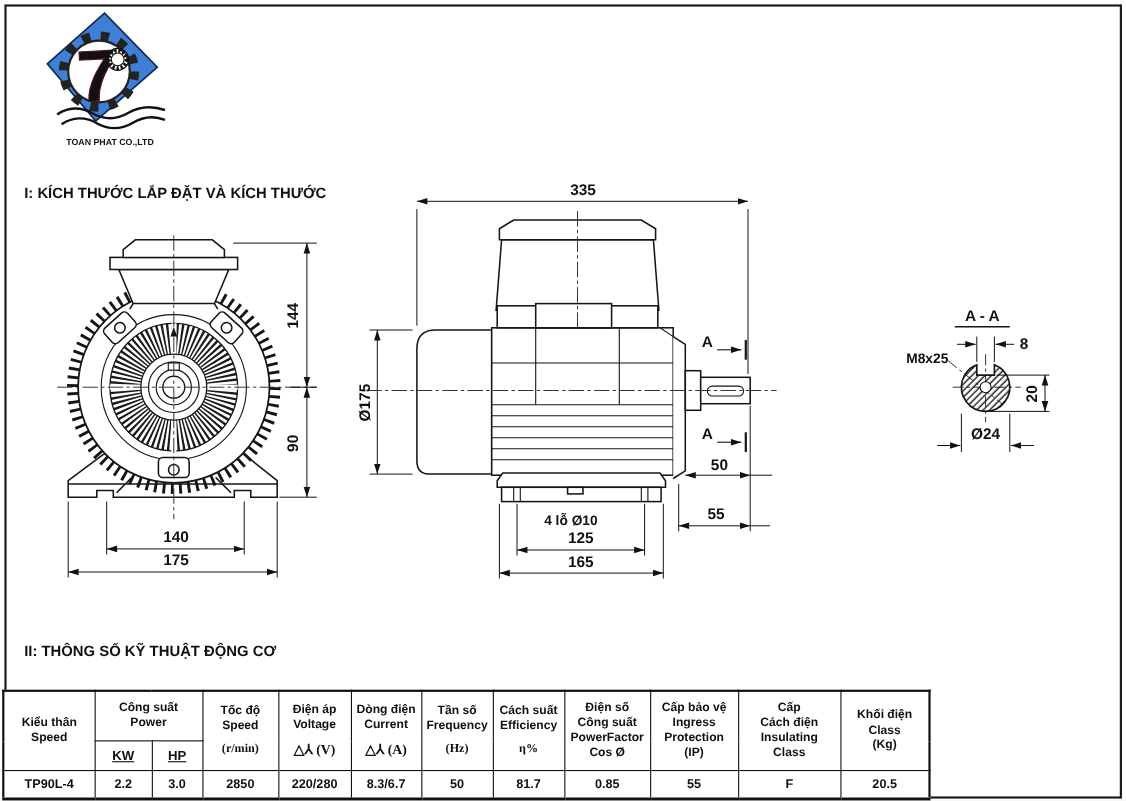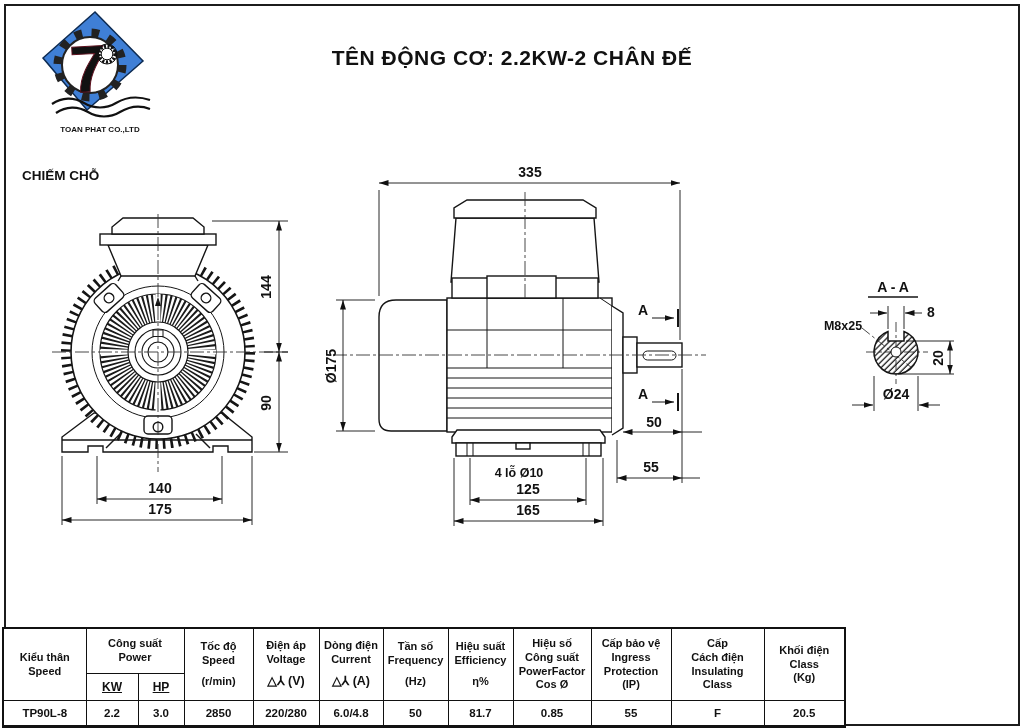--- a/index.html
+++ b/index.html
@@ -23,21 +23,21 @@
   .spec,
   .spec th,.spec td{border:1.6px solid #111;}
   .spec{border-width:2.5px;}
   .spec tr.data td{border-bottom:3px solid #111;}
   .spec th,.spec td{padding:0 1px;text-align:center;vertical-align:middle;
         font-size:11px;font-weight:bold;line-height:1.25;}
   .spec tr.h1 th{height:44px;}
   .spec tr.h2 th{height:26px;font-size:12px;text-decoration:underline;}
   .spec tr.data td{height:24px;font-size:11.5px;}
   .hl{white-space:nowrap;}
-  .hl.gap{margin-top:8px;}
+  .hl.gap{margin-top:8px;font-family:Liberation Serif, serif;}
   .hl.sym{font-size:12.5px;}
 </style>
 </head>
 <body>
 
 <div class="stage">
   <div class="frame"></div>
 
   <svg class="logo" width="140" height="138" viewBox="0 0 140 138">
     <polygon points="65,4 113,53 57,102 13,50" fill="#3f7fd6" stroke="#0d2b52" stroke-width="1.5"></polygon>
@@ -45,24 +45,24 @@
     <circle cx="60" cy="57" r="28" fill="#fff" stroke="#222" stroke-width="2"></circle>
     <text x="40" y="84" font-size="66" transform="rotate(-3 55 60)" fill="#a32638" stroke="#5d0f1d" stroke-width="1">7</text>
     <circle cx="77" cy="46" r="8" fill="#fff" stroke="#111" stroke-width="3.4" stroke-dasharray="2.2 1.6"></circle>
     <circle cx="77" cy="46" r="10" fill="none" stroke="#111" stroke-width="1"></circle>
     <circle cx="77" cy="46" r="5.8" fill="none" stroke="#111" stroke-width="1"></circle>
     <path d="M22,96 C32,89 44,89 54,95 S76,101 86,95 S108,88 120,92" fill="none" stroke="#111" stroke-width="2.2"></path>
     <path d="M26,105 C36,98 48,98 58,104 S80,110 90,104 S110,97 120,101" fill="none" stroke="#111" stroke-width="2.2"></path>
     <text x="70" y="124" font-size="8" text-anchor="middle" fill="#15205e">TOAN PHAT CO.,LTD</text>
   </svg>
 
-  <div class="title">TÊN ĐỘNG CƠ: 2.2KW-2  CHÂN ĐẾ</div>
   <div class="sec-label" id="sec1">
-    <div>CHIẾM CHỖ</div>
+    <div>I: KÍCH THƯỚC LẮP ĐẶT VÀ KÍCH THƯỚC</div>
   </div>
+  <div class="sec-label" id="sec2">II: THÔNG SỐ KỸ THUẬT ĐỘNG CƠ</div>
 
   <svg class="drawing" width="1024" height="620" viewBox="0 0 1024 620">
     <defs>
       <marker id="aE" markerWidth="11" markerHeight="8" refX="9.5" refY="4" orient="auto" markerUnits="userSpaceOnUse">
         <path d="M0,1 L9.5,4 L0,7 Z" fill="#111"></path>
         </marker>
       <marker id="aS" markerWidth="11" markerHeight="8" refX="1" refY="4" orient="auto" markerUnits="userSpaceOnUse">
         <path d="M10.5,1 L1,4 L10.5,7 Z" fill="#111"></path>
         </marker>
       <pattern id="hatchD" width="4.2" height="4.2" patternUnits="userSpaceOnUse" patternTransform="rotate(45)">
@@ -296,26 +296,26 @@
         <div class="hl">Dòng điện</div>
         <div class="hl">Current</div>
         <div class="hl gap sym">△⅄ (A)</div>
           </th>
       <th rowspan="2">
         <div class="hl">Tần số</div>
         <div class="hl">Frequency</div>
         <div class="hl gap">(Hz)</div>
           </th>
       <th rowspan="2">
-        <div class="hl">Hiệu suất</div>
+        <div class="hl">Cách suất</div>
         <div class="hl">Efficiency</div>
         <div class="hl gap">η%</div>
           </th>
       <th rowspan="2">
-        <div class="hl">Hiệu số</div>
+        <div class="hl">Điện số</div>
         <div class="hl">Công suất</div>
         <div class="hl">PowerFactor</div>
         <div class="hl">Cos Ø</div>
           </th>
       <th rowspan="2">
         <div class="hl">Cấp bảo vệ</div>
         <div class="hl">Ingress</div>
         <div class="hl">Protection</div>
         <div class="hl">(IP)</div>
           </th>
@@ -329,26 +329,26 @@
         <div class="hl">Khối điện</div>
         <div class="hl">Class</div>
         <div class="hl">(Kg)</div>
           </th>
     </tr>
     <tr class="h2">
       <th>KW</th>
       <th>HP</th>
     </tr>
     <tr class="data">
-      <td>TP90L-8</td>
+      <td>TP90L-4</td>
       <td>2.2</td>
       <td>3.0</td>
       <td>2850</td>
       <td>220/280</td>
-      <td>6.0/4.8</td>
+      <td>8.3/6.7</td>
       <td>50</td>
       <td>81.7</td>
       <td>0.85</td>
       <td>55</td>
       <td>F</td>
       <td>20.5</td>
     </tr>
   </tbody>
     </table>
 </div>

